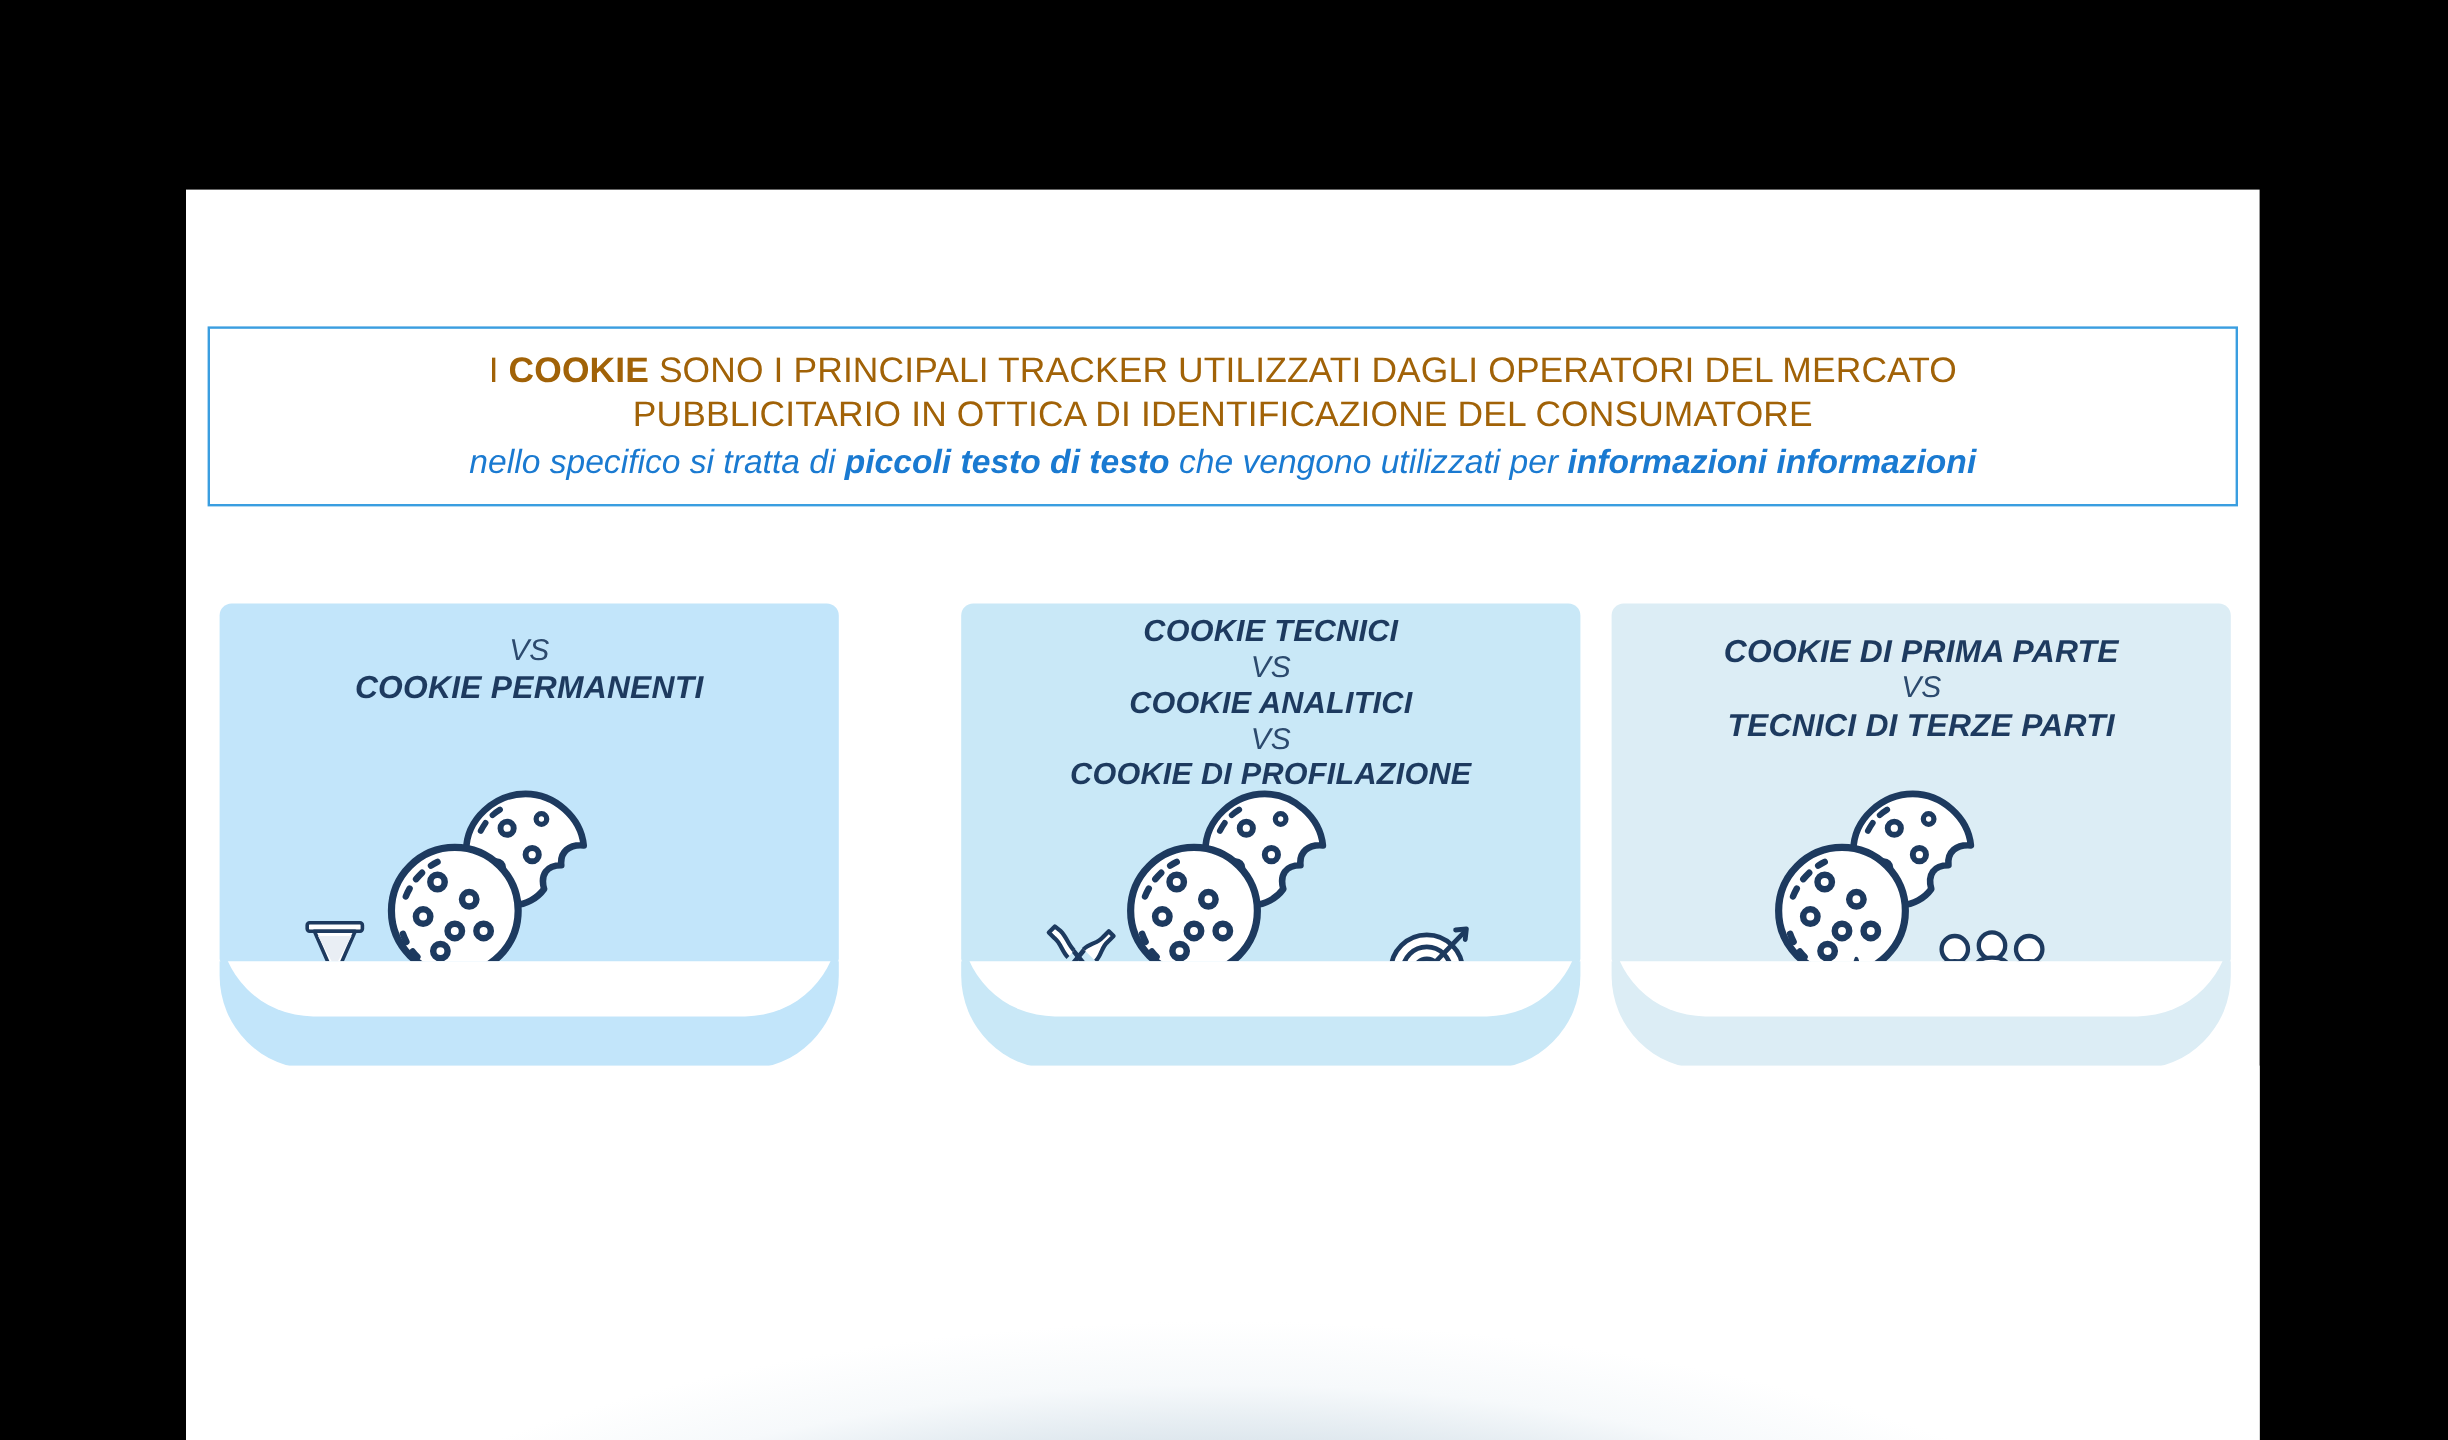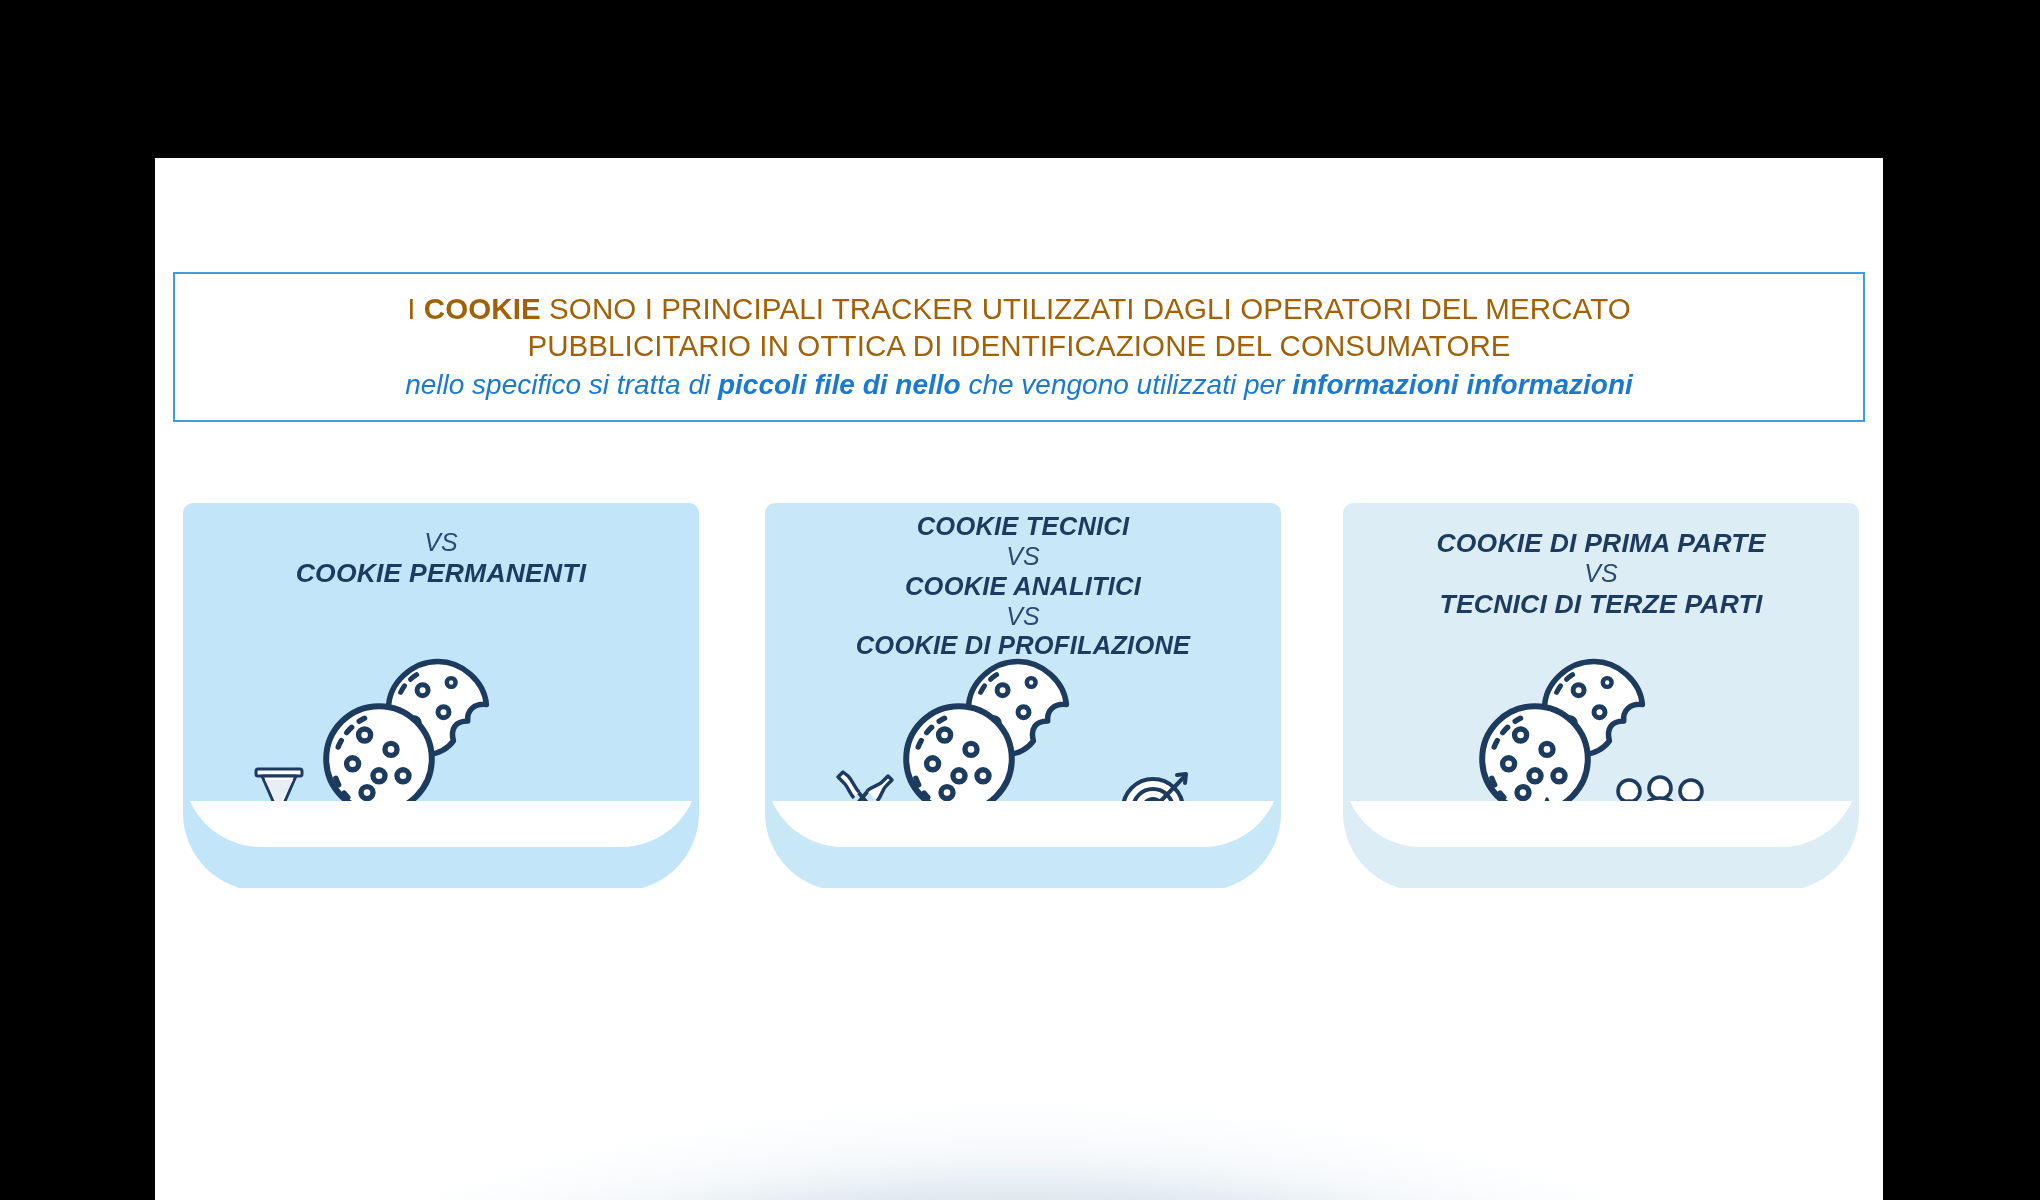--- a/index.html
+++ b/index.html
@@ -64,21 +64,21 @@
     width:100%; height:92px;
     background:#ffffff;
     border-radius:0 0 78px 78px;
   }
   .card-foot {
     position:relative; width:100%; height:66px; margin-top:-2px;
     border-radius:0 0 76px 76px;
   }
 
   #card-1 { left:28px; }
-  #card-2 { left:610px; }
+  #card-2 { left:646px; }
   #card-3 { left:1188px; }
 
   
   .card-titles {
     position:absolute; left:0; top:0; width:100%;
     padding-top:24px; text-align:center;
   }
   .t-strong {
     color:#1d3a5f; font-size:26.5px; font-weight:700;
     font-style:italic; letter-spacing:.2px; line-height:1.14;
@@ -103,21 +103,21 @@
 <div id="stage">
 
   <div id="slide">
 
     <div id="headline-box">
       <div class="hl-line">
         <span>I </span><b>COOKIE</b><span> SONO I PRINCIPALI TRACKER UTILIZZATI DAGLI OPERATORI DEL MERCATO</span>
       </div>
       <div class="hl-line">PUBBLICITARIO IN OTTICA DI IDENTIFICAZIONE DEL CONSUMATORE</div>
       <div id="headline-sub">
-        <span>nello specifico si tratta di </span><b>piccoli file di nello</b><span> che vengono utilizzati per </span><b>informazioni informazioni</b>
+        <span>nello specifico si tratta di </span><b>piccoli testo di testo</b><span> che vengono utilizzati per </span><b>informazioni informazioni</b>
       </div>
     </div>
 
     <div id="cards">
 
       <div class="card" id="card-1">
         <div class="card-body" style="background:#c2e5fa">
           <div class="card-titles">
             <div class="t-vs">VS</div>
             <div class="t-strong">COOKIE PERMANENTI</div>

